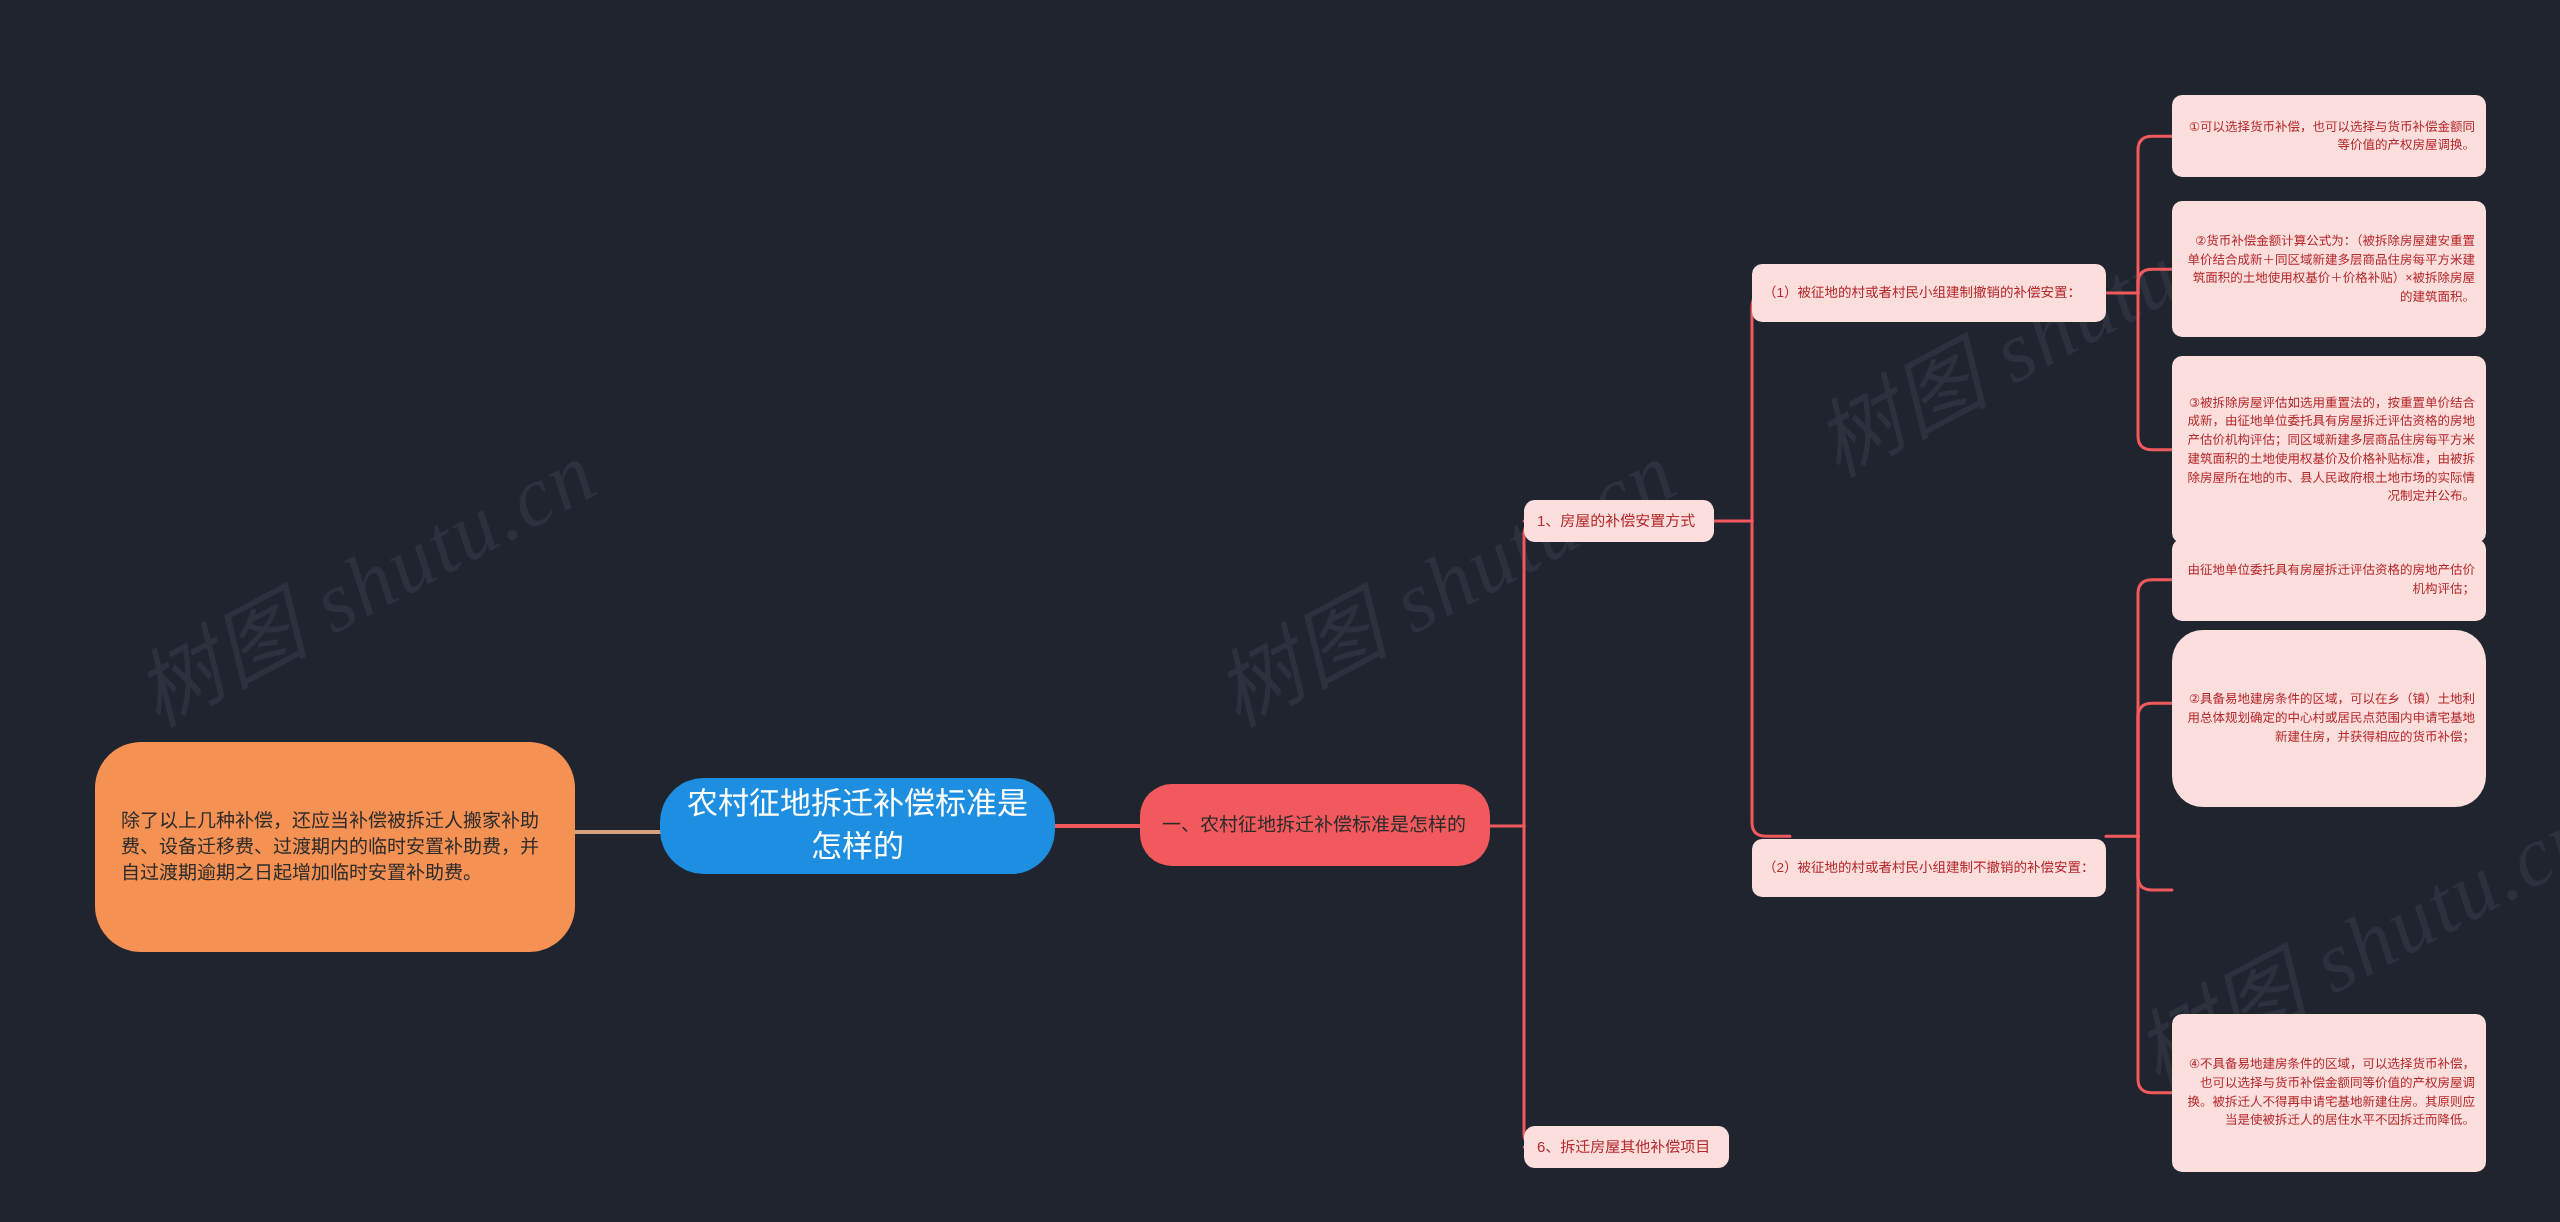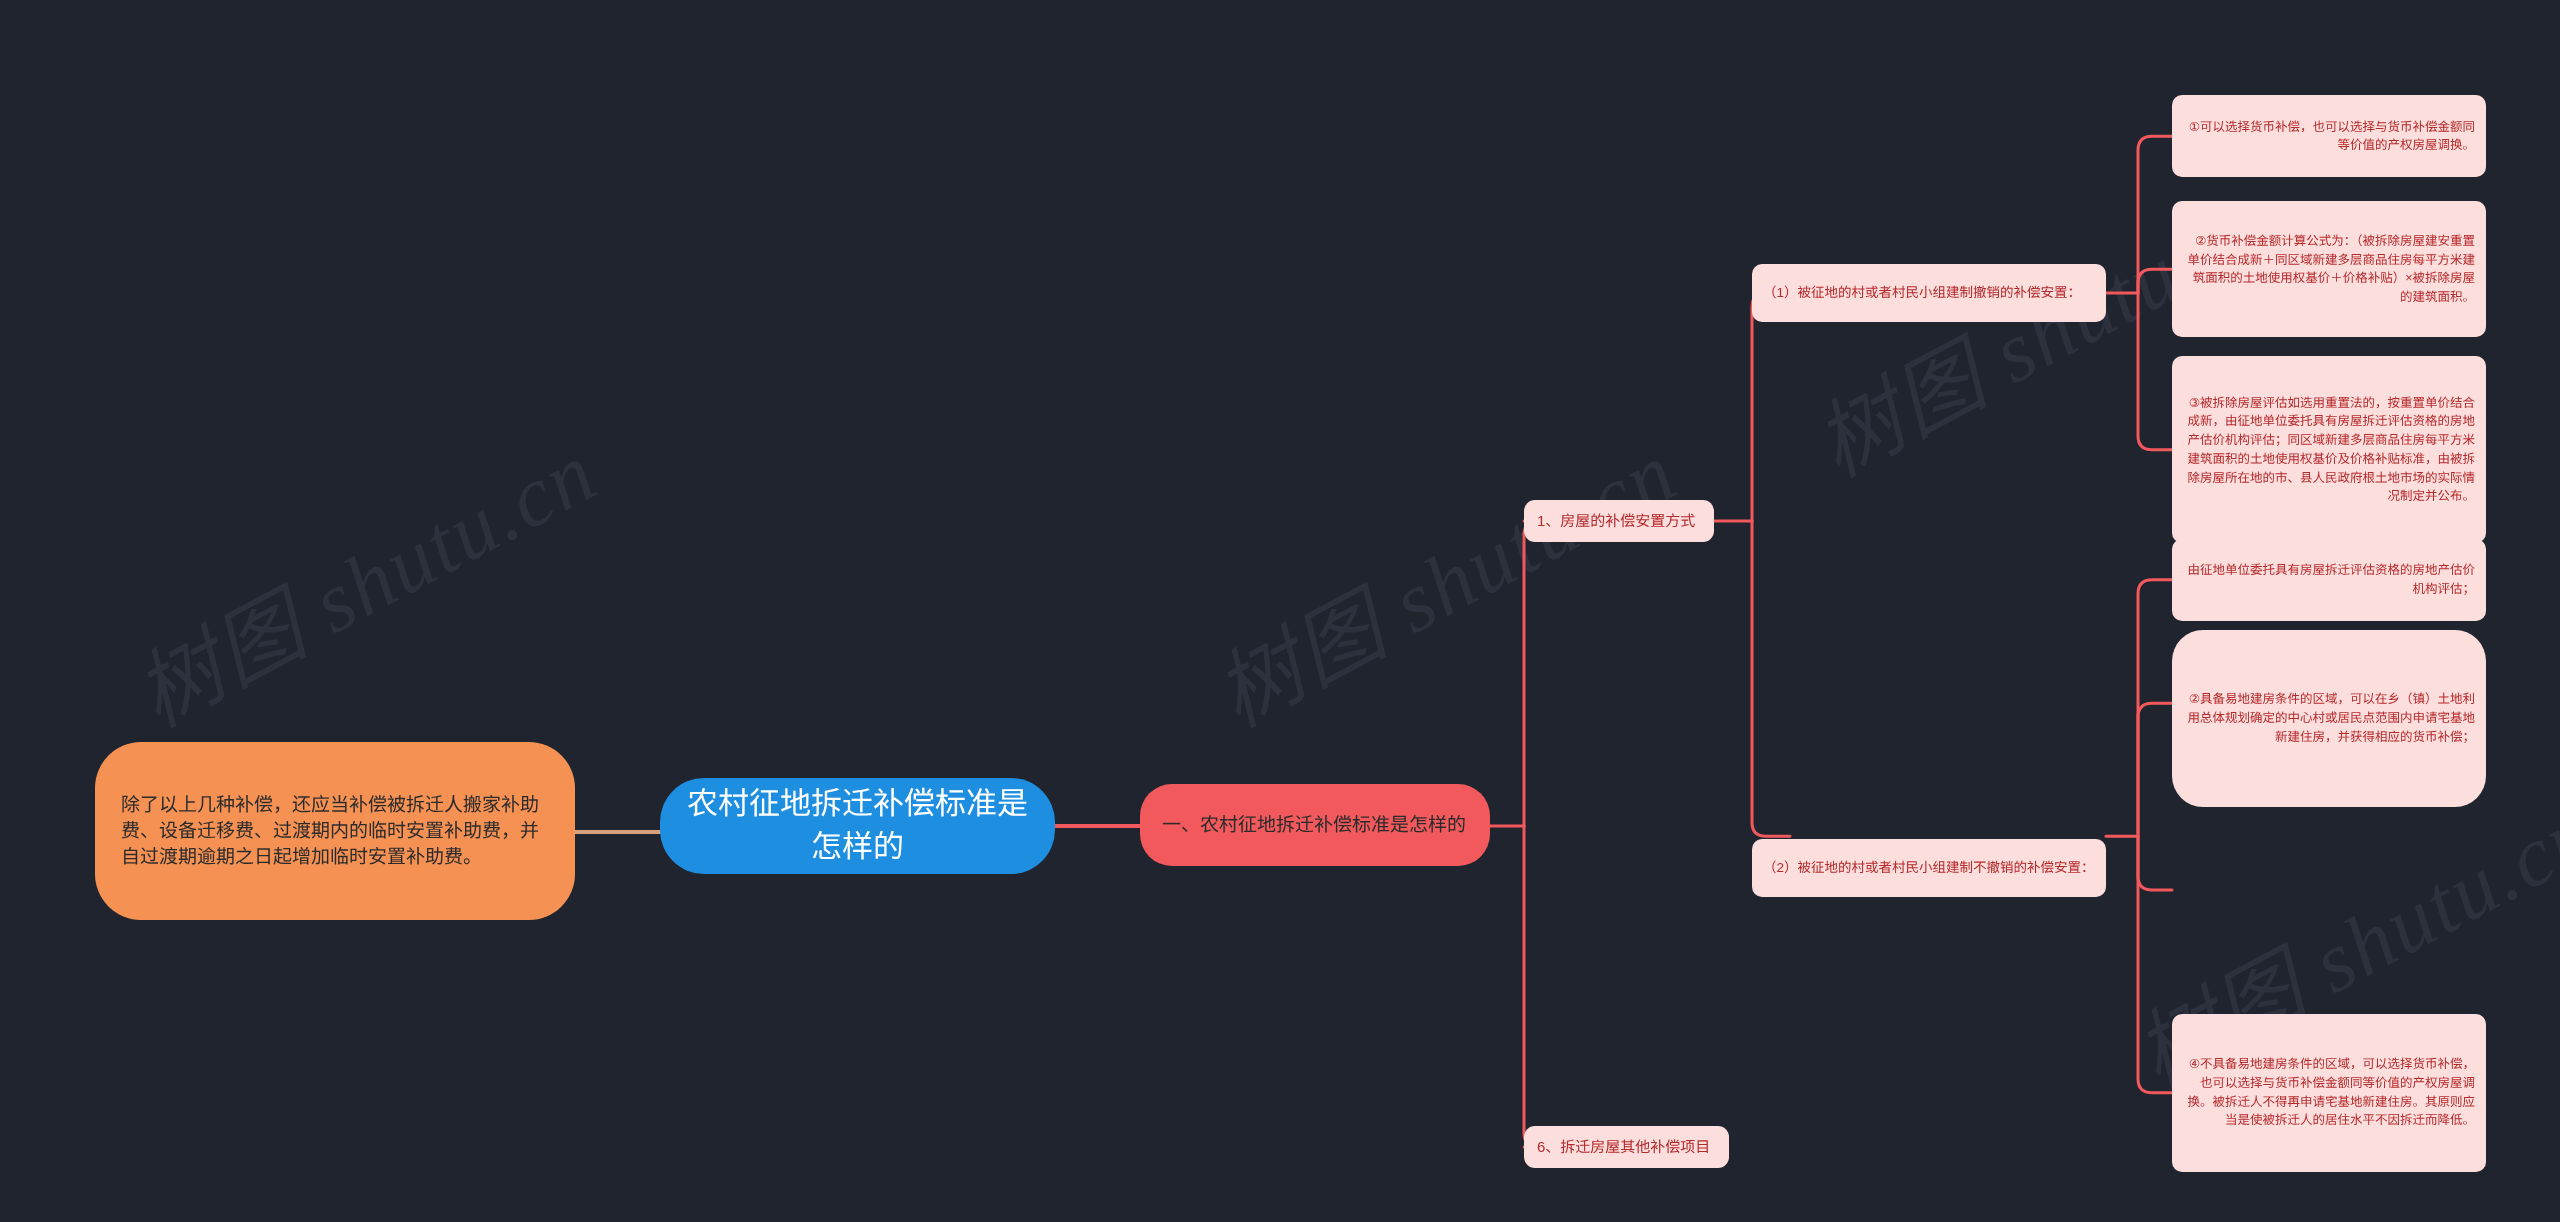--- a/index.html
+++ b/index.html
@@ -139,21 +139,21 @@
         <path d="M 2138 836.1666666666667 L 2138 1078.6666666666667 Q 2138 1092.6666666666667 2152 1092.6666666666667 L 2172 1092.6666666666667" fill="none" stroke="#f2595c" stroke-width="3"></path>
         <path d="M 1714 521 L 1752 521" fill="none" stroke="#f2595c" stroke-width="3"></path>
         <path d="M 1752 521 L 1752 307.08333333333326 Q 1752 293.08333333333326 1766 293.08333333333326 L 1790 293.08333333333326" fill="none" stroke="#f2595c" stroke-width="3"></path>
         <path d="M 1752 521 L 1752 822.1666666666667 Q 1752 836.1666666666667 1766 836.1666666666667 L 1790 836.1666666666667" fill="none" stroke="#f2595c" stroke-width="3"></path>
         <path d="M 1490 826 L 1524 826" fill="none" stroke="#f2595c" stroke-width="3"></path>
         <path d="M 1524 826 L 1524 535 Q 1524 521 1538 521 L 1524.1 521" fill="none" stroke="#f2595c" stroke-width="3"></path>
         <path d="M 1524 826 L 1524 1133 Q 1524 1147 1538 1147 L 1524.1 1147" fill="none" stroke="#f2595c" stroke-width="3"></path>
       </g>
   </svg>
 
-  <div class="node node-orange" style="left:95px; top:742px; width:480px; height:178px;">除了以上几种补偿，还应当补偿被拆迁人搬家补助费、设备迁移费、过渡期内的临时安置补助费，并自过渡期逾期之日起增加临时安置补助费。</div>
+  <div class="node node-orange" style="left:95px; top:742px; width:480px; height:210px;">除了以上几种补偿，还应当补偿被拆迁人搬家补助费、设备迁移费、过渡期内的临时安置补助费，并自过渡期逾期之日起增加临时安置补助费。</div>
 
   <div class="node node-root" style="left:660px; top:778px; width:395px; height:96px;">农村征地拆迁补偿标准是怎样的</div>
 
   <div class="node node-red" style="left:1140px; top:784px; width:350px; height:82px;">一、农村征地拆迁补偿标准是怎样的</div>
 
   <div class="node node-l2" style="left:1524px; top:500px; width:190px; height:42px;">1、房屋的补偿安置方式</div>
 
   <div class="node node-l2" style="left:1524px; top:1126px; width:205px; height:42px;">6、拆迁房屋其他补偿项目</div>
 
   <div class="node node-l3" style="left: 1752px; top: 264.083px; width: 354px; height: 58px;">（1）被征地的村或者村民小组建制撤销的补偿安置：</div>

